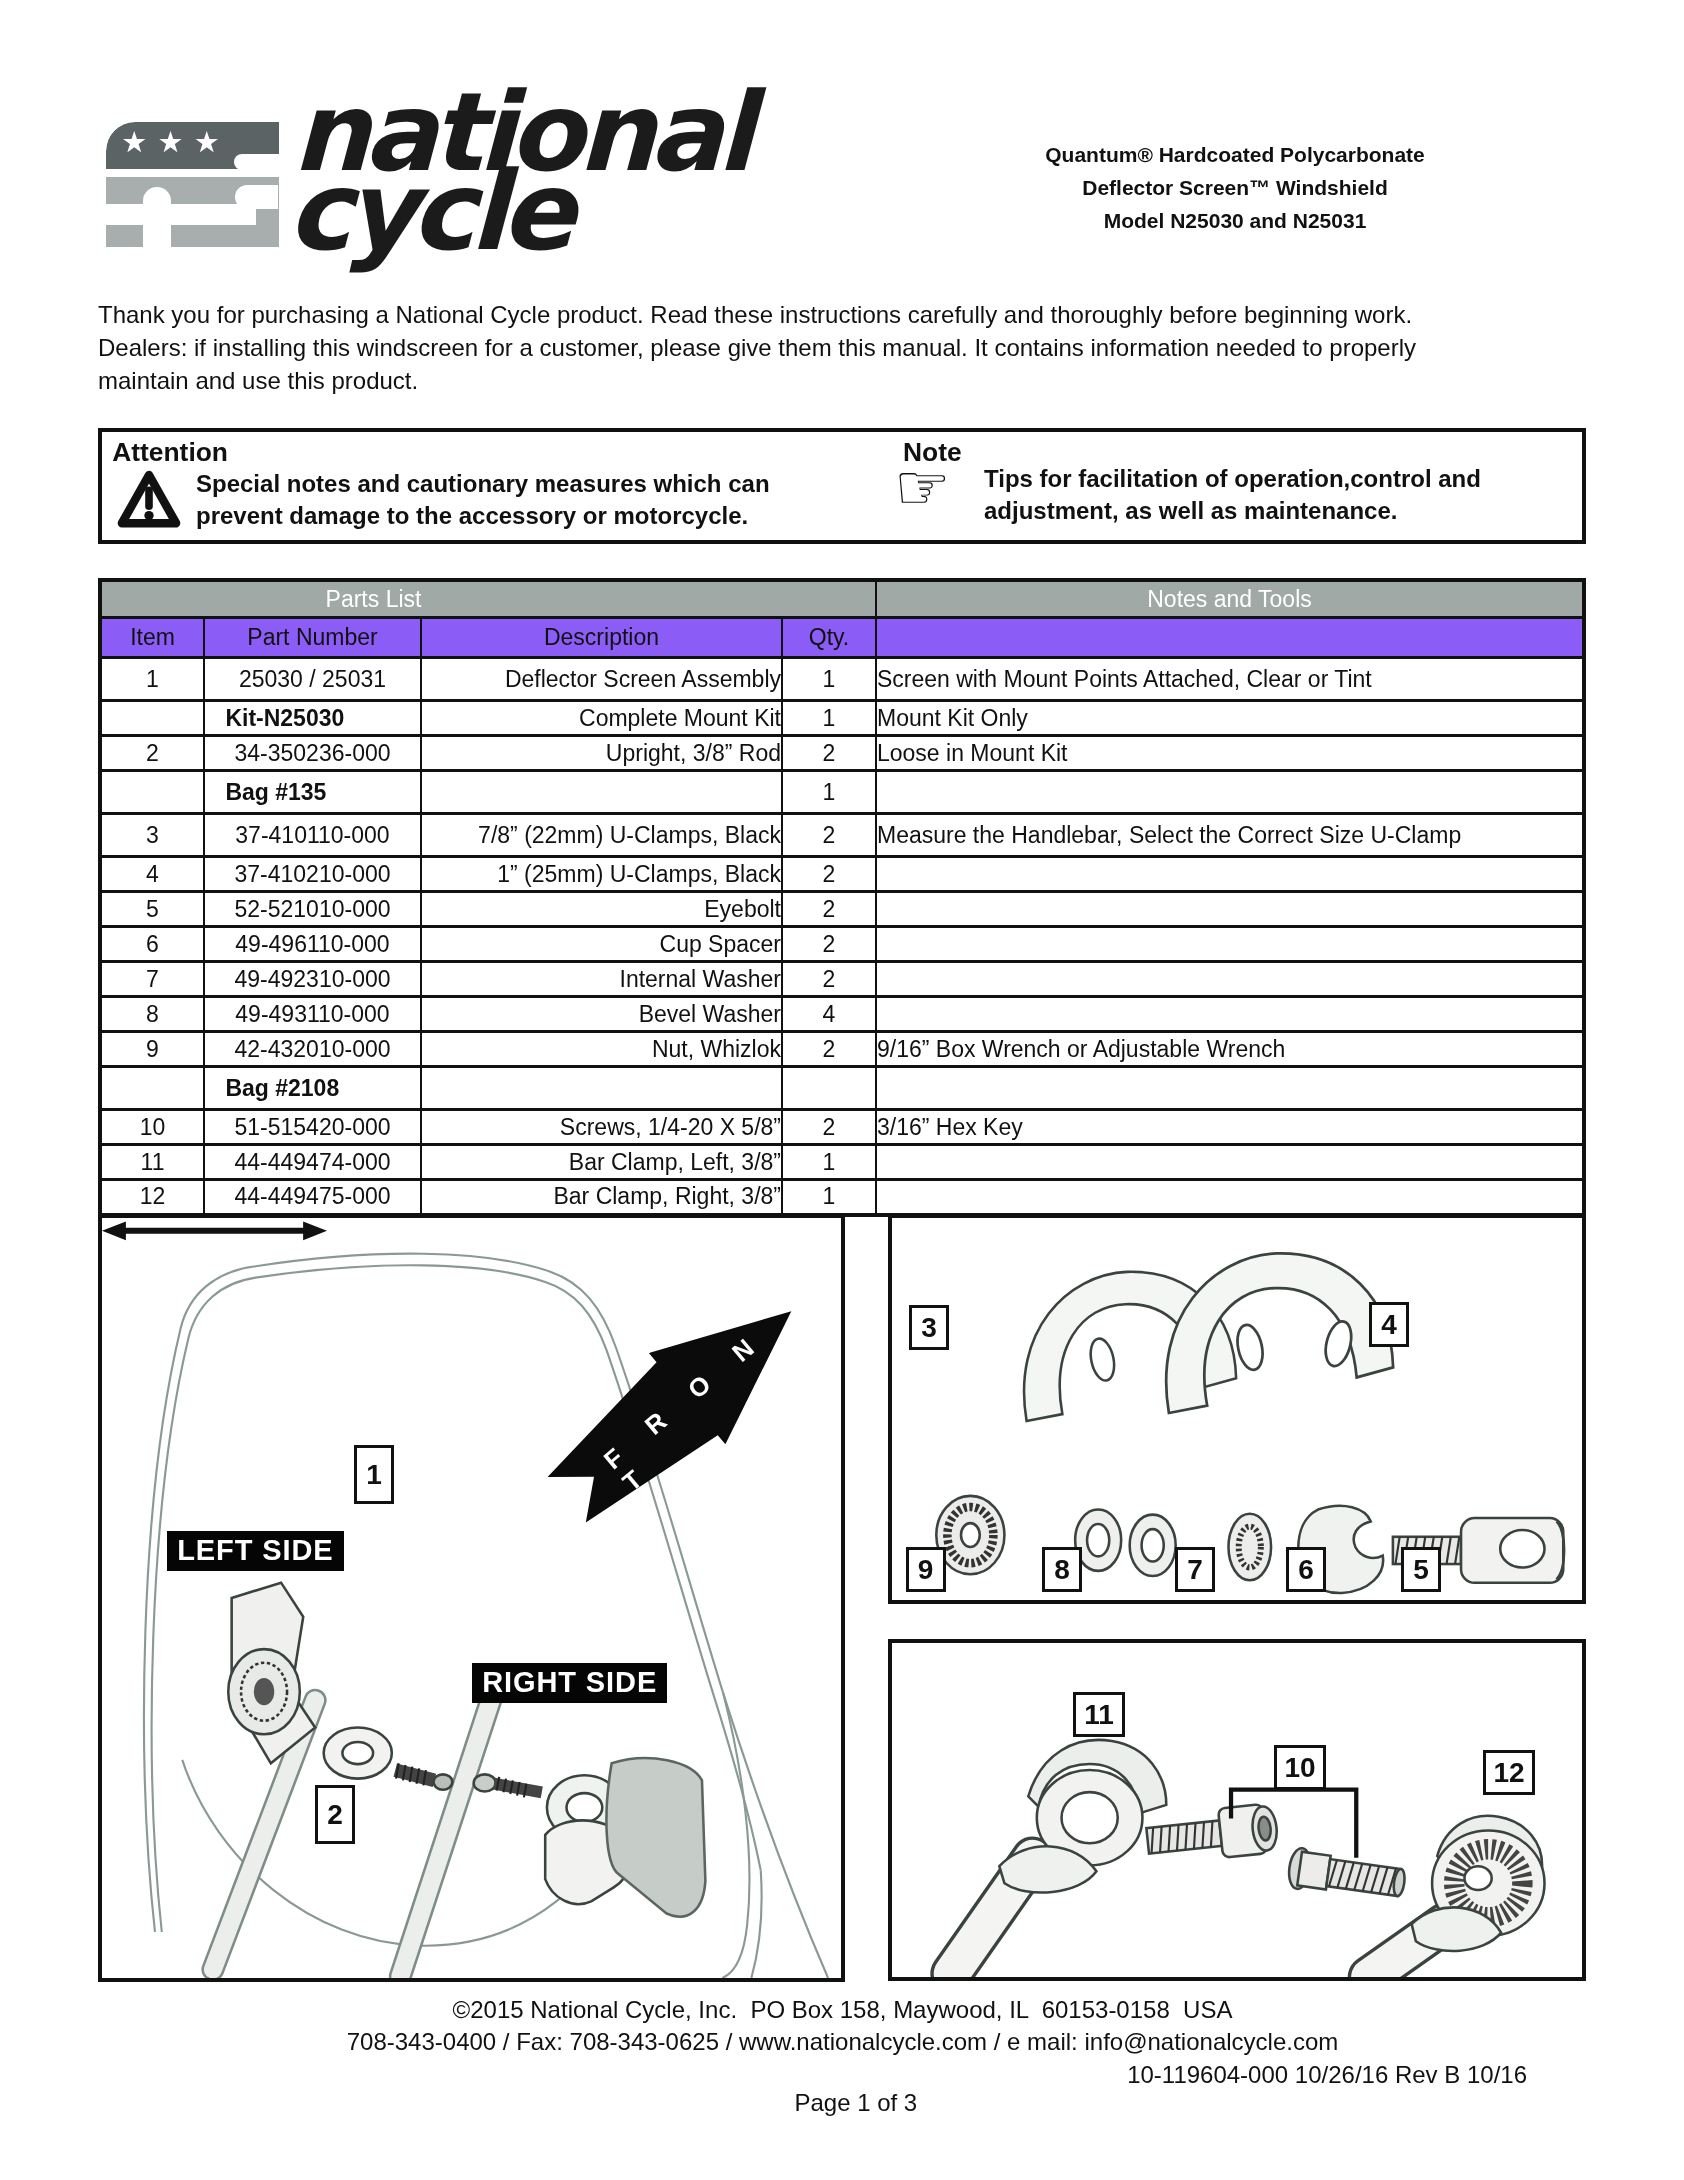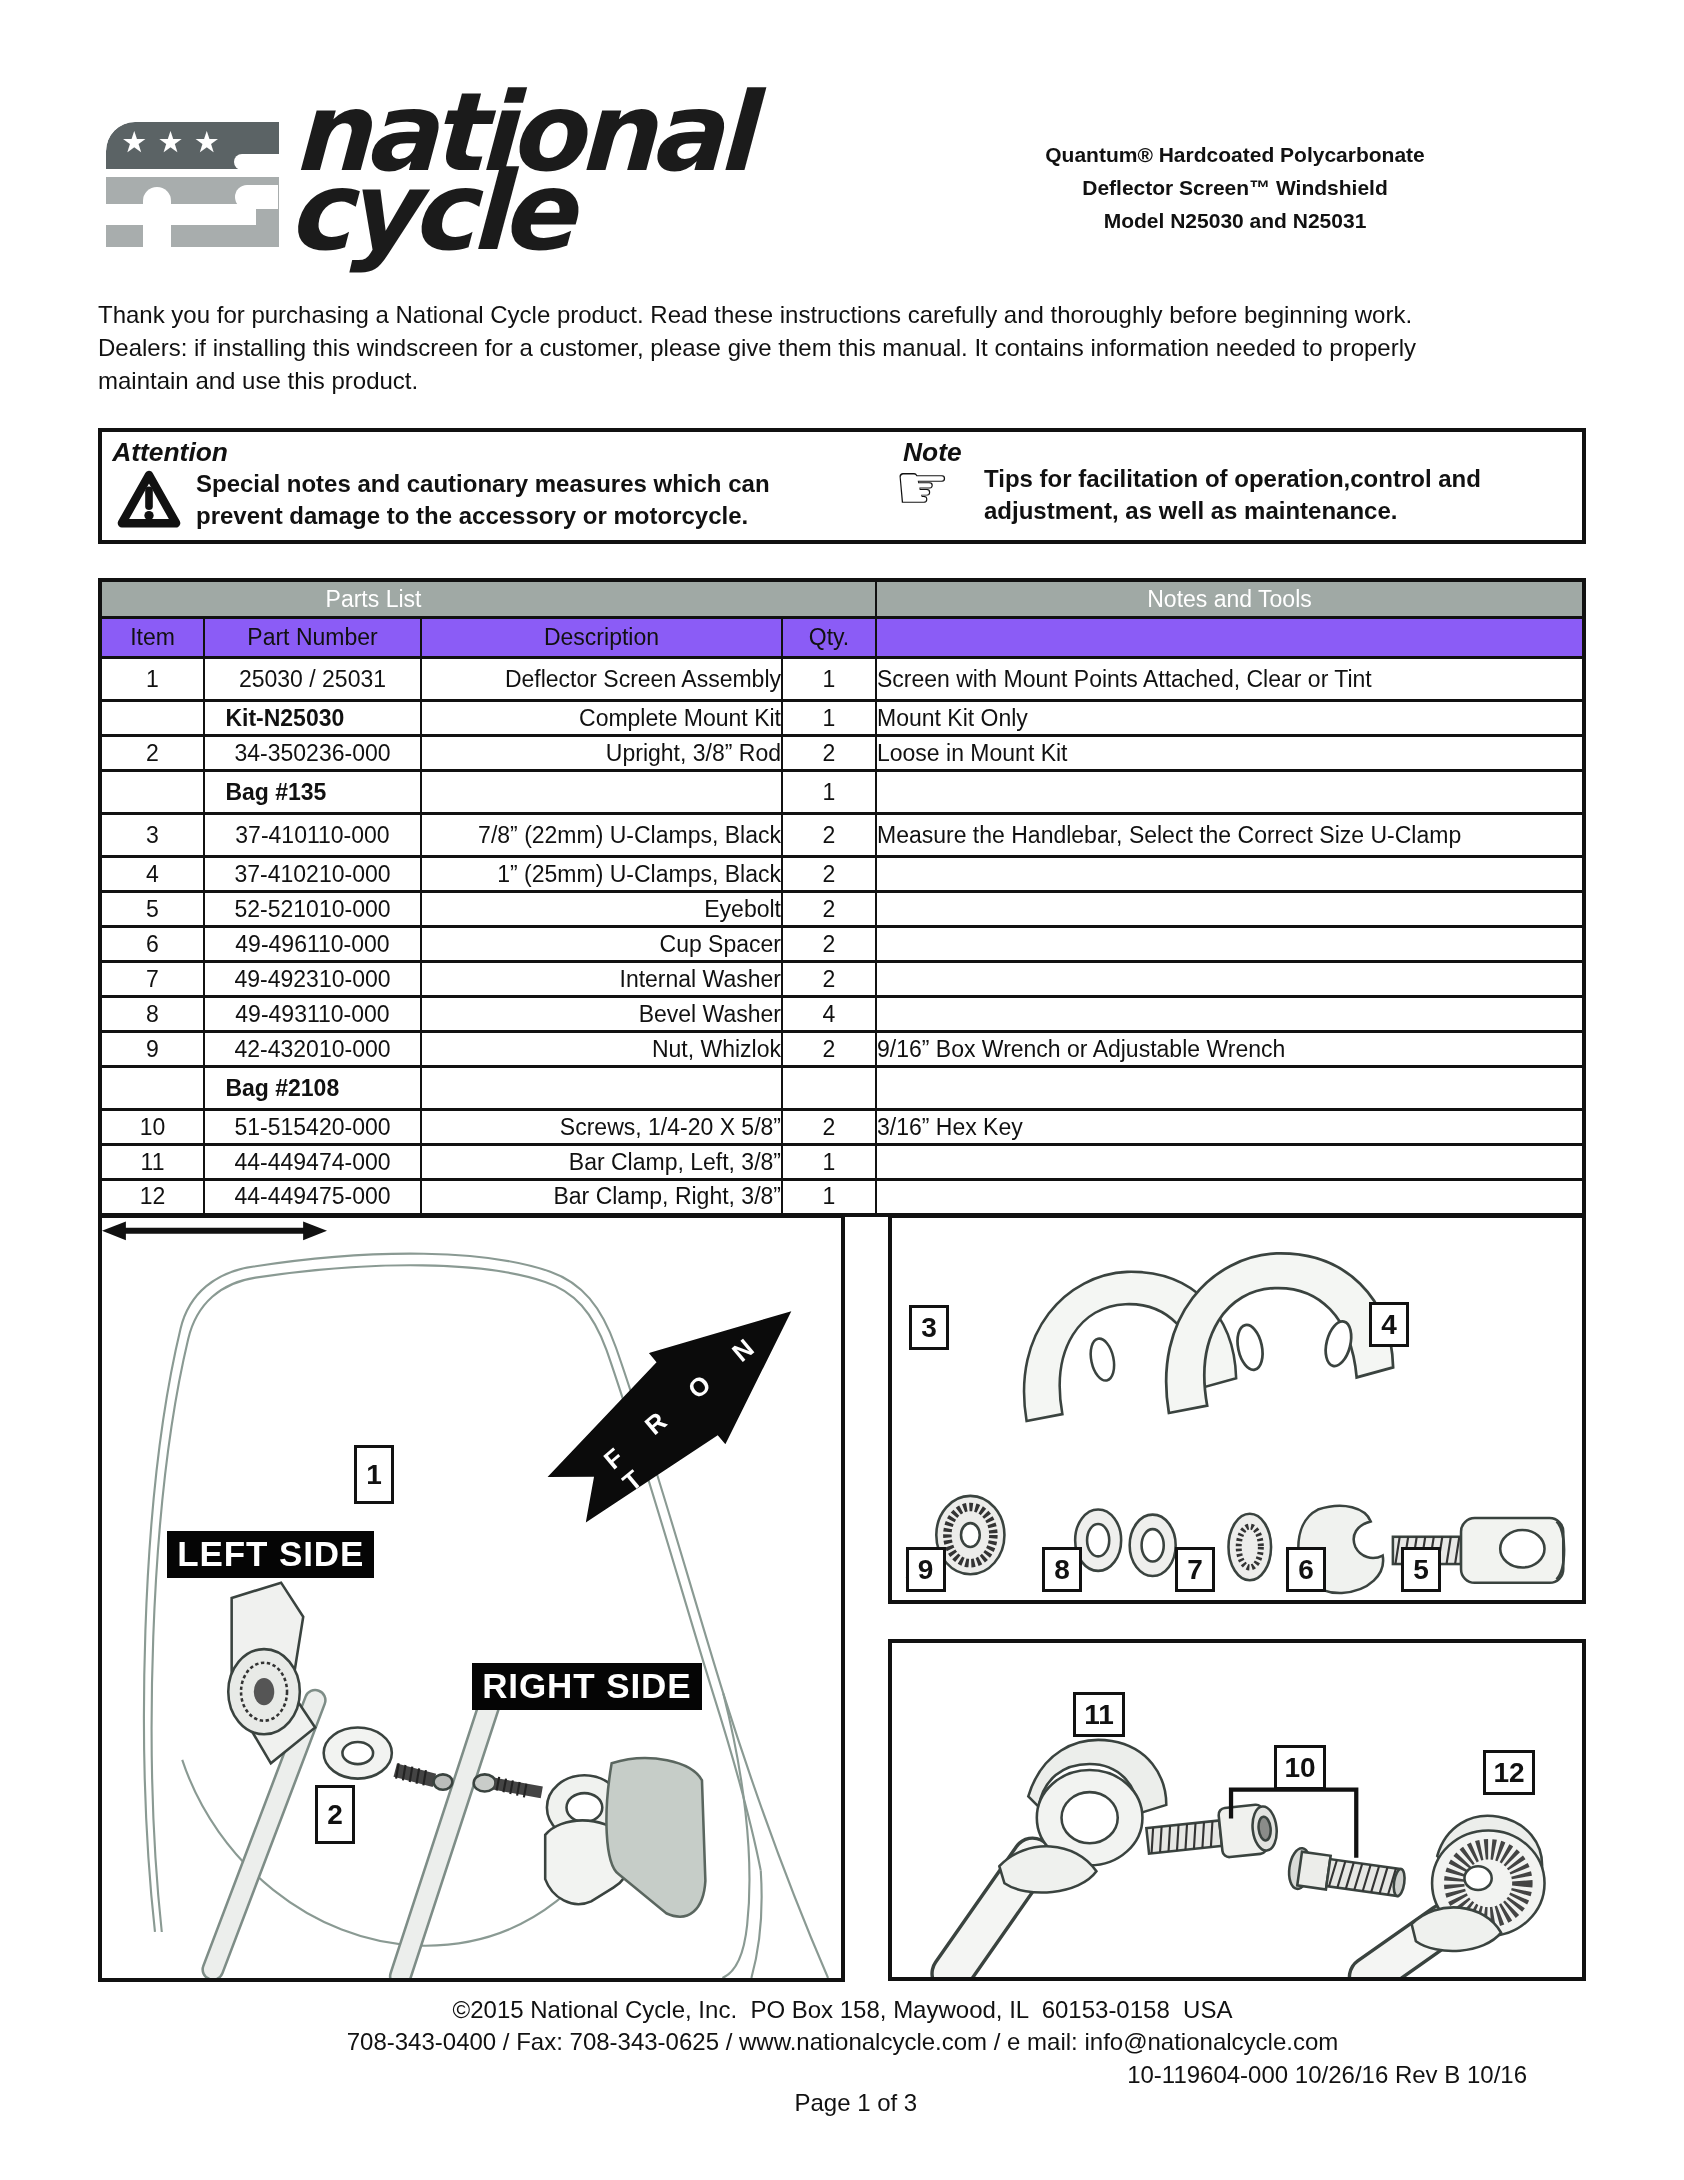--- a/index.html
+++ b/index.html
@@ -23,21 +23,21 @@
   .logo-w2{left:295px;top:157px;font-size:109px;}
 
   
   .doc-title{left:920px;top:138px;width:630px;text-align:center;font-weight:bold;font-size:21px;line-height:33px;white-space:pre-line;}
 
   
   .intro{left:98px;top:298px;width:1482px;font-weight:normal;font-size:24px;line-height:33px;white-space:pre-line;}
 
   
   .alert-box{left:98px;top:428px;width:1480px;height:108px;border:4.3px solid #111;}
-  .alert-title{position:absolute;font-weight:bold;font-size:26.4px;font-style:italic;}
+  .alert-title{position:absolute;font-weight:bold;font-size:26.4px;}
   .att-title{left:10.2px;top:5.1px;}
   .note-title{left:801px;top:5.1px;}
   .att-text{position:absolute;left:94px;top:36px;font-weight:bold;font-size:24px;line-height:31.5px;white-space:pre-line;}
   .note-text{position:absolute;left:882px;top:31px;font-weight:bold;font-size:24px;line-height:31.5px;white-space:pre-line;}
   .warn-tri{position:absolute;left:13.6px;top:37px;}
   .hand{position:absolute;left:792px;top:19px;font-size:63px;font-family:"DejaVu Sans",sans-serif;}
 
   
   .tbl-wrap{left:98px;top:578px;width:1488px;}
   table.parts{border-collapse:collapse;width:1488px;table-layout:fixed;border:4.3px solid #111;}
@@ -69,21 +69,21 @@
   .rodI{stroke:#eceeec;stroke-width:21px;stroke-linecap:round;}
   .tubeO{stroke:#3a433f;stroke-width:50px;stroke-linecap:round;}
   .tubeI{stroke:#f4f5f3;stroke-width:42px;stroke-linecap:round;}
 
   .co{position:absolute;background:#fff;border:3.4px solid #111;display:flex;align-items:center;justify-content:center;
       font-weight:bold;font-size:28px;width:34px;height:39px;}
   .co-tall{height:53px;}
   .co-row{position:absolute;display:flex;align-items:center;gap:8.5px;}
   .co-qty{font-weight:bold;font-size:25px;}
 
-  .side-label{position:absolute;background:#050505;color:#fff;font-weight:bold;font-size:35px;padding:3.4px 10.2px;letter-spacing:0.9px;}
+  .side-label{position:absolute;background:#050505;color:#fff;font-weight:bold;font-size:29px;padding:3.4px 10.2px;letter-spacing:0.9px;}
   .front-wrap{position:absolute;left:430px;top:60px;width:294px;height:256px;}
   .front-arrow{position:absolute;left:0;top:68px;width:294px;height:119px;transform:rotate(-40deg);}
   .front-text{position:absolute;left:55px;top:44px;color:#fff;font-weight:bold;font-size:25.6px;letter-spacing:15.3px;}
 
   .dim-arrow{position:absolute;left:119px;top:586px;width:225px;height:25.6px;}
 
   
   .footer-line{left:0;top:0;width:1685px;text-align:center;font-size:24px;white-space:pre-wrap;}
   .f1{top:1996px;}
   .f2{top:2028px;}

